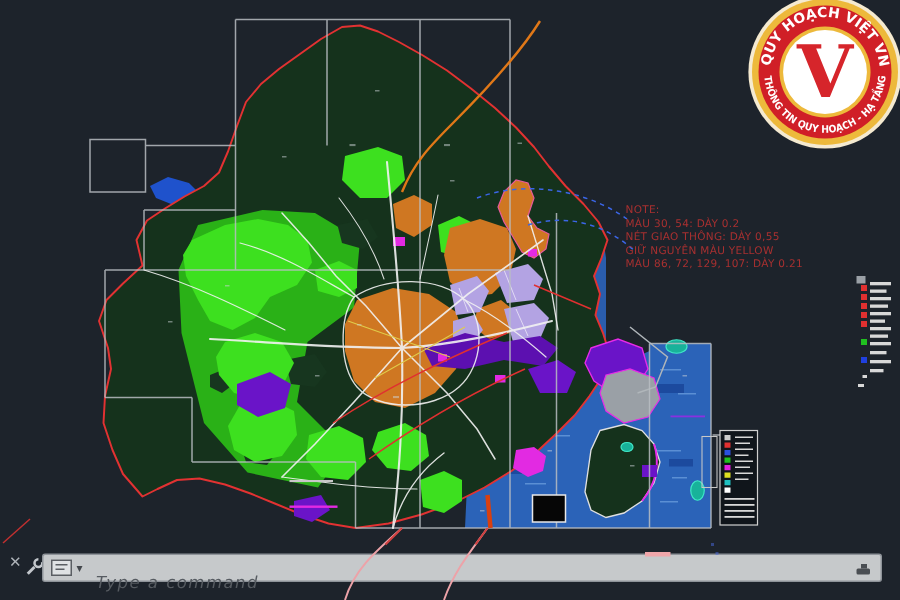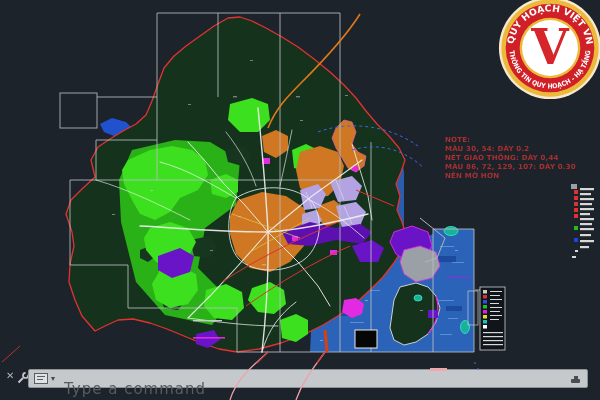--- a/index.html
+++ b/index.html
@@ -1,35 +1,35 @@
 <!DOCTYPE html>
 <html><head>
 <meta charset="utf-8">
 <style>
   html,body{margin:0;padding:0;background:#10151b;}
   .stage{position:relative;width:600px;height:400px;background:#1d232b;overflow:hidden;
          font-family:"DejaVu Sans",sans-serif;}
   .stage *{box-sizing:border-box;}
   #map-svg{position:absolute;left:0;top:0;z-index:3;pointer-events:none;}
   
-  .note{position:absolute;left:445px;top:136px;z-index:3;color:#a83030;
-        font-size:7px;font-weight:bold;line-height:9px;letter-spacing:.2px;white-space:nowrap;}
+  .note{position:absolute;left:417px;top:136px;z-index:3;color:#a83030;
+        font-size:7px;font-weight:normal;line-height:9px;letter-spacing:.2px;white-space:nowrap;}
   
   .badge{position:absolute;left:497px;top:-5px;width:106px;height:106px;z-index:4;}
   
   .cmdrow{position:absolute;left:0;top:366px;width:600px;height:26px;z-index:2;}
   .cmd-close{position:absolute;left:6px;top:5px;color:#aeb3b9;font-size:10px;line-height:10px;cursor:pointer;}
   .cmd-wrench{position:absolute;left:17px;top:3px;}
   .cmdinput{position:absolute;left:28px;top:3px;width:560px;height:19px;background:#c6c9cb;
             border:1px solid #8e9399;border-radius:2px;display:flex;align-items:center;}
   .cmdicon{width:14px;height:11px;border:1px solid #5a5e63;background:#dfe2e4;margin-left:5px;position:relative;}
   .cmdicon::before{content:"";position:absolute;left:2px;top:2px;width:8px;height:1px;background:#5a5e63;}
   .cmdicon::after{content:"";position:absolute;left:2px;top:5px;width:6px;height:1px;background:#5a5e63;}
   .cmdcaret{font-size:8px;color:#44484d;margin-left:3px;}
-  .cmdtext{margin-left:9px;font-size:15px;color:#565b61;letter-spacing:1px;
+  .cmdtext{margin-left:9px;font-style:italic;font-size:11px;color:#565b61;letter-spacing:1px;
            font-family:"DejaVu Sans",sans-serif;margin-top:20px;}
   .cmdright{position:absolute;right:6px;top:6px;width:10px;height:8px;}
   .cmdright i{position:absolute;left:0;top:3px;width:9px;height:4px;background:#4a4e53;border-radius:1px;}
   .cmdright b{position:absolute;left:3px;top:0;width:4px;height:3px;background:#4a4e53;}
 </style>
 </head>
 <body>
 
 <div class="stage">
 
@@ -296,23 +296,23 @@
         <rect x="296" y="96" width="4" height="1.4"></rect>
       <rect x="262" y="264" width="4" height="1.4"></rect>
       <rect x="474" y="362" width="2" height="2" fill="#4a6ae0"></rect>
       <rect x="477" y="368" width="2" height="2" fill="#4a6ae0"></rect>
     </g>
   </svg>
 
   <div class="note">
     <div>NOTE:</div>
     <div>MÀU 30, 54: DÀY 0.2</div>
-    <div>NÉT GIAO THÔNG: DÀY 0,44</div>
-    <div>MÀU 86, 72, 129, 107: DÀY 0.30</div>
-    <div>NÊN MỜ HƠN</div>
+    <div>NÉT GIAO THÔNG: DÀY 0,55</div>
+    <div>GIỮ NGUYÊN MÀU YELLOW</div>
+    <div>MÀU 86, 72, 129, 107: DÀY 0.21</div>
   </div>
 
   <div class="badge">
     <svg width="106" height="106" viewBox="0 0 110 110">
       <circle cx="55" cy="55" r="53" fill="#f5ead0"></circle>
       <circle cx="55" cy="55" r="50.5" fill="#edb93b"></circle>
       <circle cx="55" cy="55" r="46" fill="#d01f27"></circle>
       <circle cx="55" cy="55" r="31.5" fill="#edb93b"></circle>
       <circle cx="55" cy="55" r="29" fill="#ffffff"></circle>
       <path id="arcTop" d="M17,55 A38,38 0 0 1 93,55" fill="none"></path>

